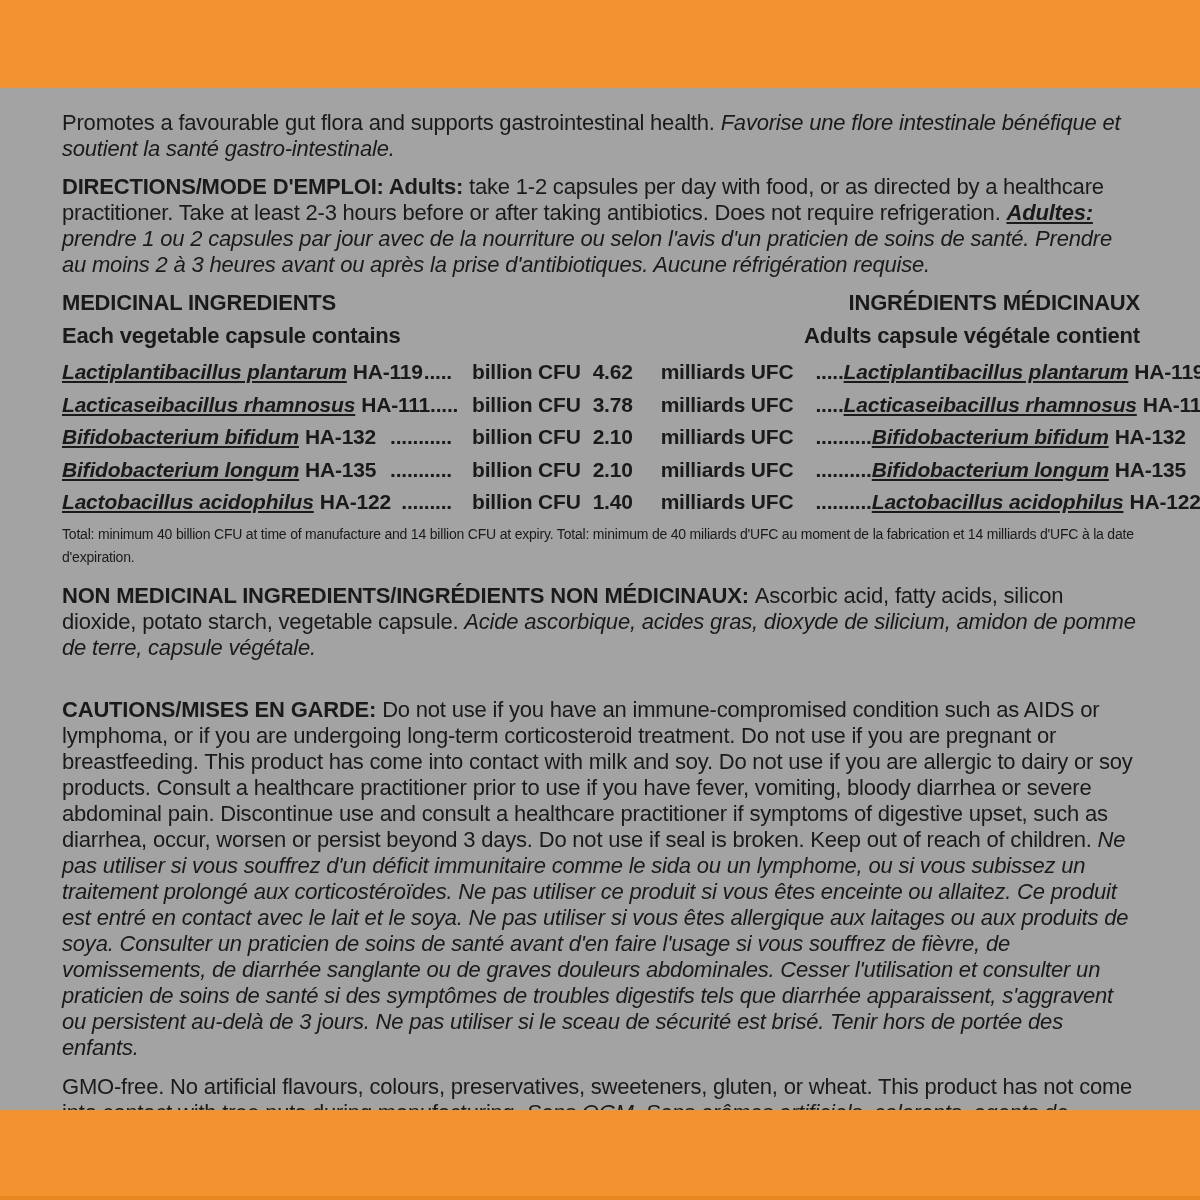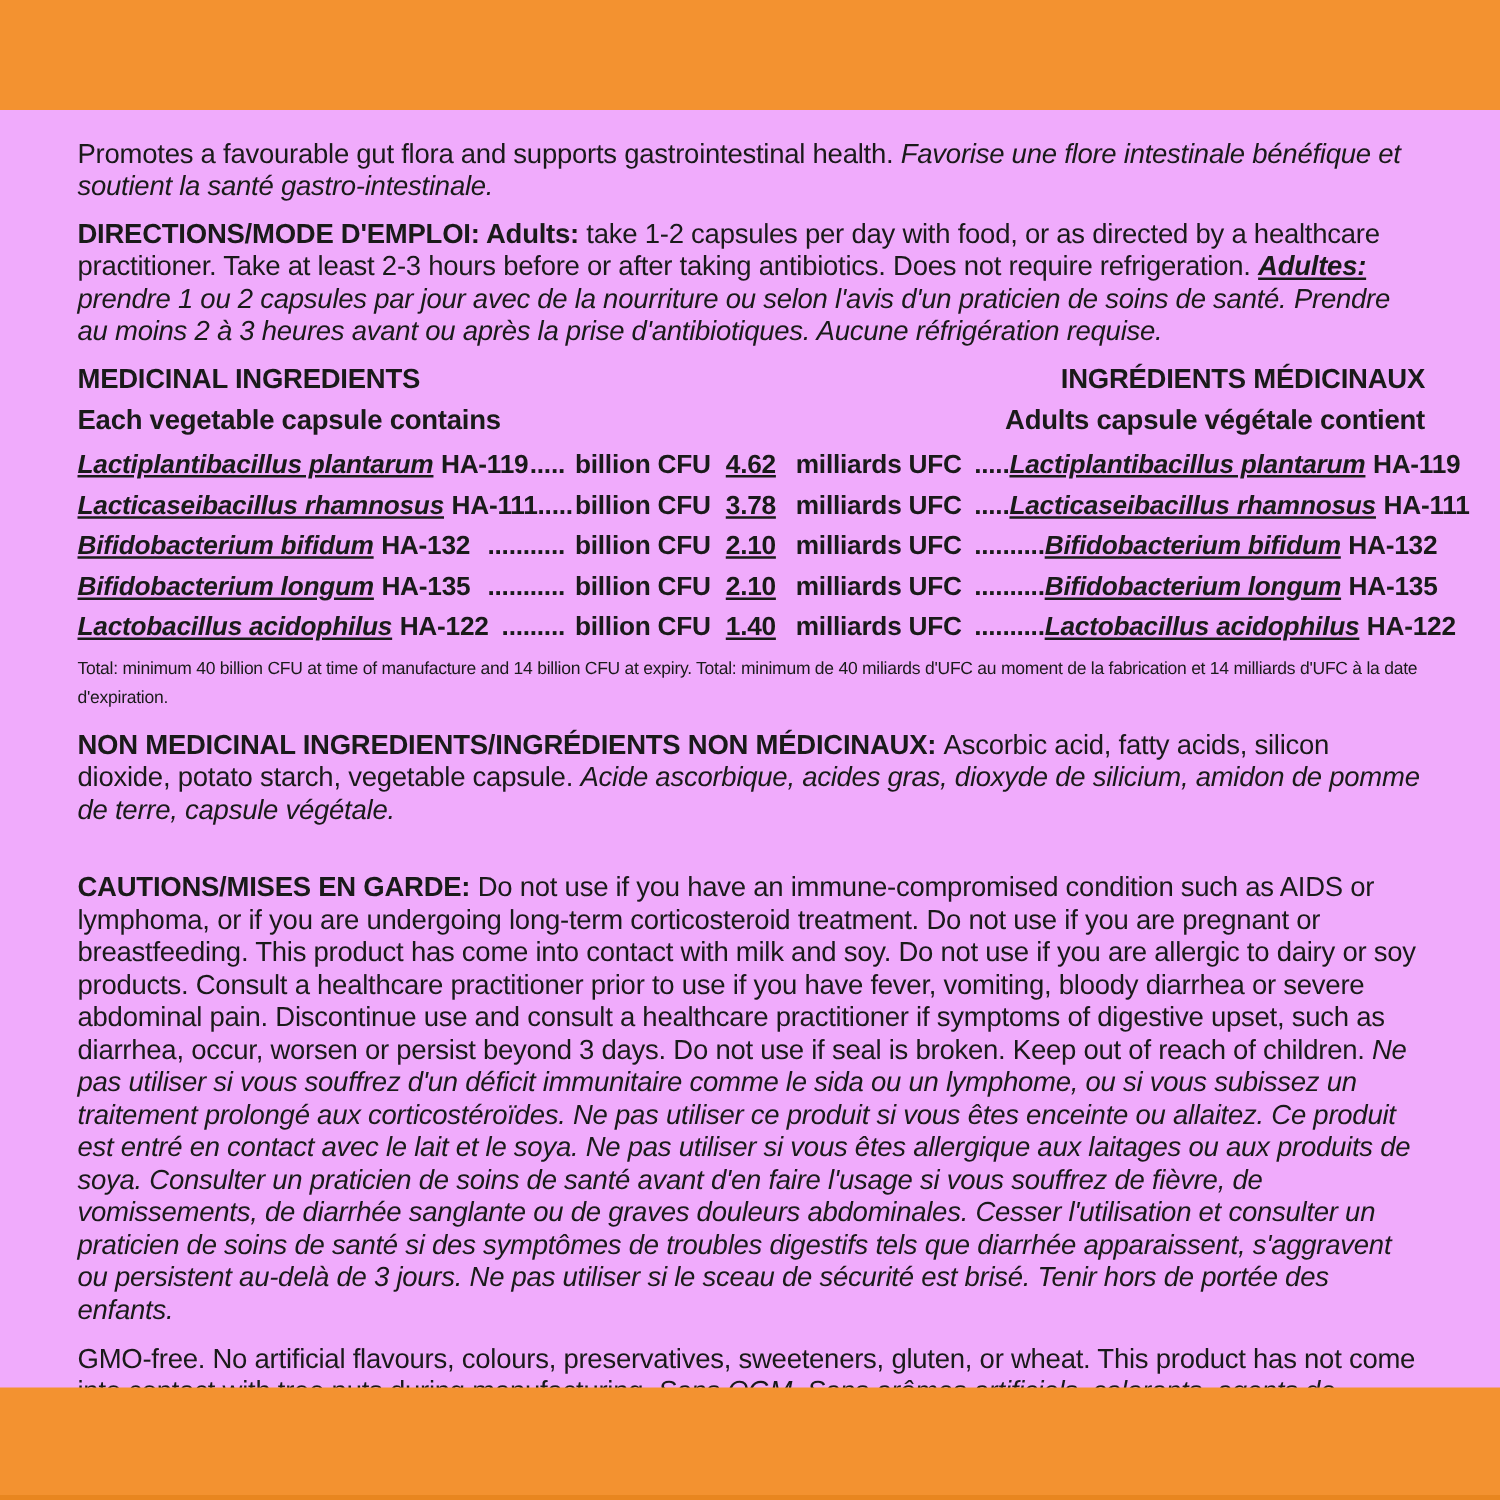--- a/index.html
+++ b/index.html
@@ -1,43 +1,44 @@
 <!DOCTYPE html>
 <html><head>
 <meta charset="utf-8">
 <style>
   html,body{margin:0;padding:0;background:#ffffff;}
   .label{
     position:relative;
     width:1200px;height:1200px;
-    background:#f0abfc;
+    background:#a3a3a3;
     overflow:hidden;
     font-family:"Liberation Sans",sans-serif;
     color:#1a1a1a;
     letter-spacing:-0.2px;
   }
   .bar{position:absolute;left:0;width:100%;}
   .bar.top{top:0;height:88px;background:#F39230;}
   .bar.bottom{bottom:0;height:90px;background:#F39230;border-bottom:4px solid #E8861F;box-sizing:border-box;}
   .content{position:absolute;top:88px;left:62px;right:60px;}
   .para{font-size:22px;line-height:26px;margin:0 0 12px 0;}
   .para.first{margin-top:22px;}
   .b{font-weight:700;}
   .i{font-style:italic;}
   .bi{font-weight:700;font-style:italic;text-decoration:underline;}
   .ing-header{display:flex;justify-content:space-between;font-size:22px;line-height:26px;font-weight:700;margin:6px 0 7px 0;}
   .ing-table{margin:2px 0 4px 0;}
   .ing-row{
     display:flex;align-items:flex-start;
     font-size:21px;line-height:32.5px;font-weight:700;
     white-space:nowrap;
+    gap:12px;
   }
   .col-left{display:flex;justify-content:space-between;width:390px;flex:0 0 390px;}
   .col-unit-en{margin-left:8px;}
-  .col-value{width:56px;margin-left:12px;flex:0 0 56px;text-decoration:underline;}
+  .col-value{width:56px;margin-left:0;flex:0 0 56px;}
   .col-unit-fr{margin-right:6px;}
   .col-right{flex:1;display:flex;justify-content:space-between;margin-left:4px;}
   .dots{font-weight:700;}
   .code{margin-left:6px;}
   .total-note{font-size:14px;line-height:23px;margin:4px 0 14px 0;}
   .cautions-para{margin-bottom:13px;margin-top:36px;}
 </style>
 </head>
 <body>
 

